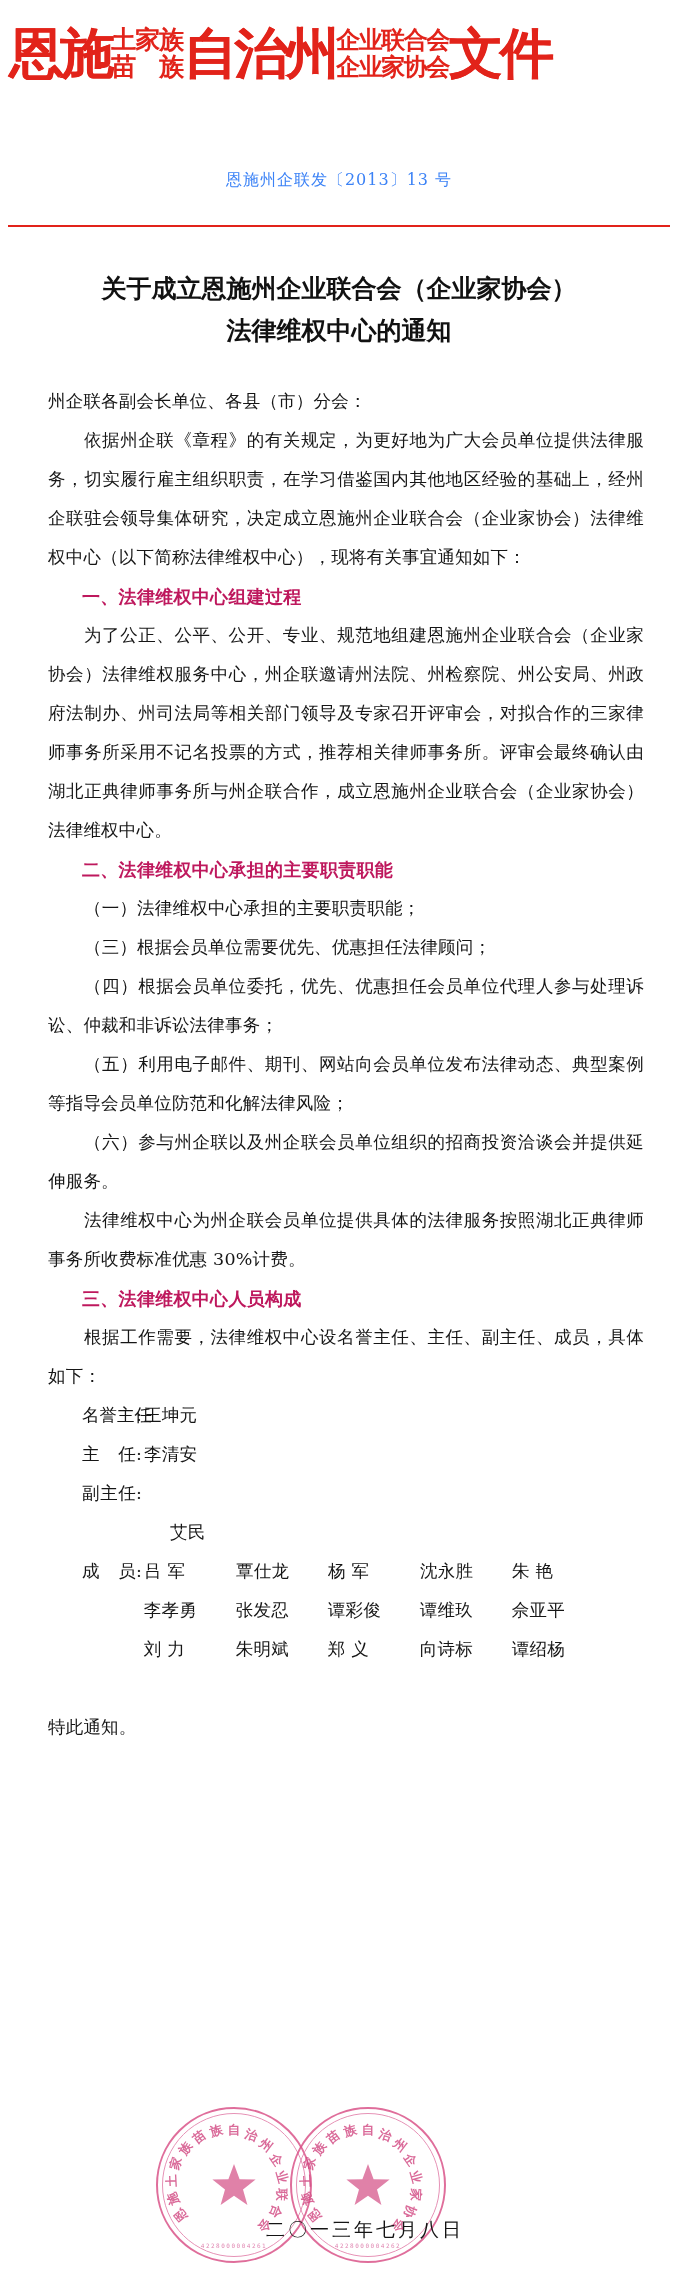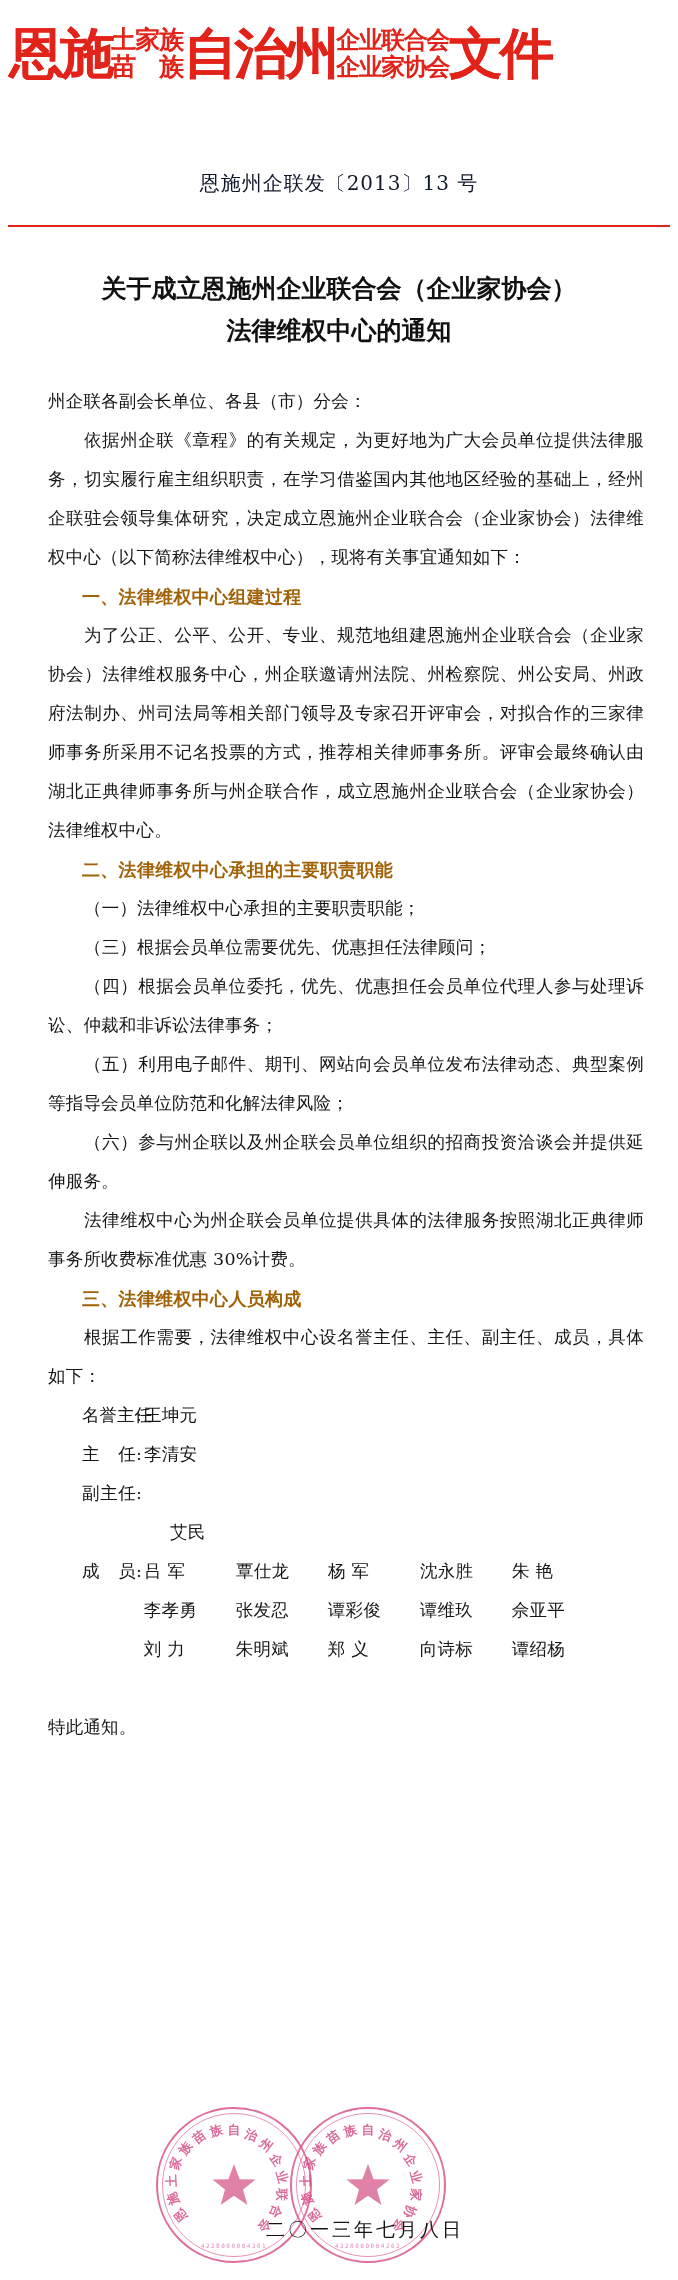--- a/index.html
+++ b/index.html
@@ -72,23 +72,23 @@
   }
 
   
   .docnum {
     position: absolute;
     top: 170px;
     left: 0;
     width: 678px;
     text-align: center;
     font-family: "DejaVu Serif", serif;
-    font-size: 20px;
+    font-size: 16px;
     letter-spacing: 1px;
-    color: #0f172a;
+    color: #3b82f6;
   }
   .red-rule {
     position: absolute;
     top: 225px;
     left: 8px;
     width: 662px;
     height: 0;
     border-top: 2px solid #e2231a;
   }
 
@@ -130,21 +130,21 @@
   .p.indent {
     text-indent: 36px;
   }
   .heading {
     margin: 0;
     font-family: "DejaVu Sans", sans-serif;
     font-weight: 700;
     font-size: 18px;
     text-indent: 34px;
     letter-spacing: 0.3px;
-    color: #a16207;
+    color: #be185d;
   }
 
   
   .person-row {
     display: flex;
     align-items: baseline;
   }
   .person-label {
     width: 88px;
     flex: 0 0 88px;

